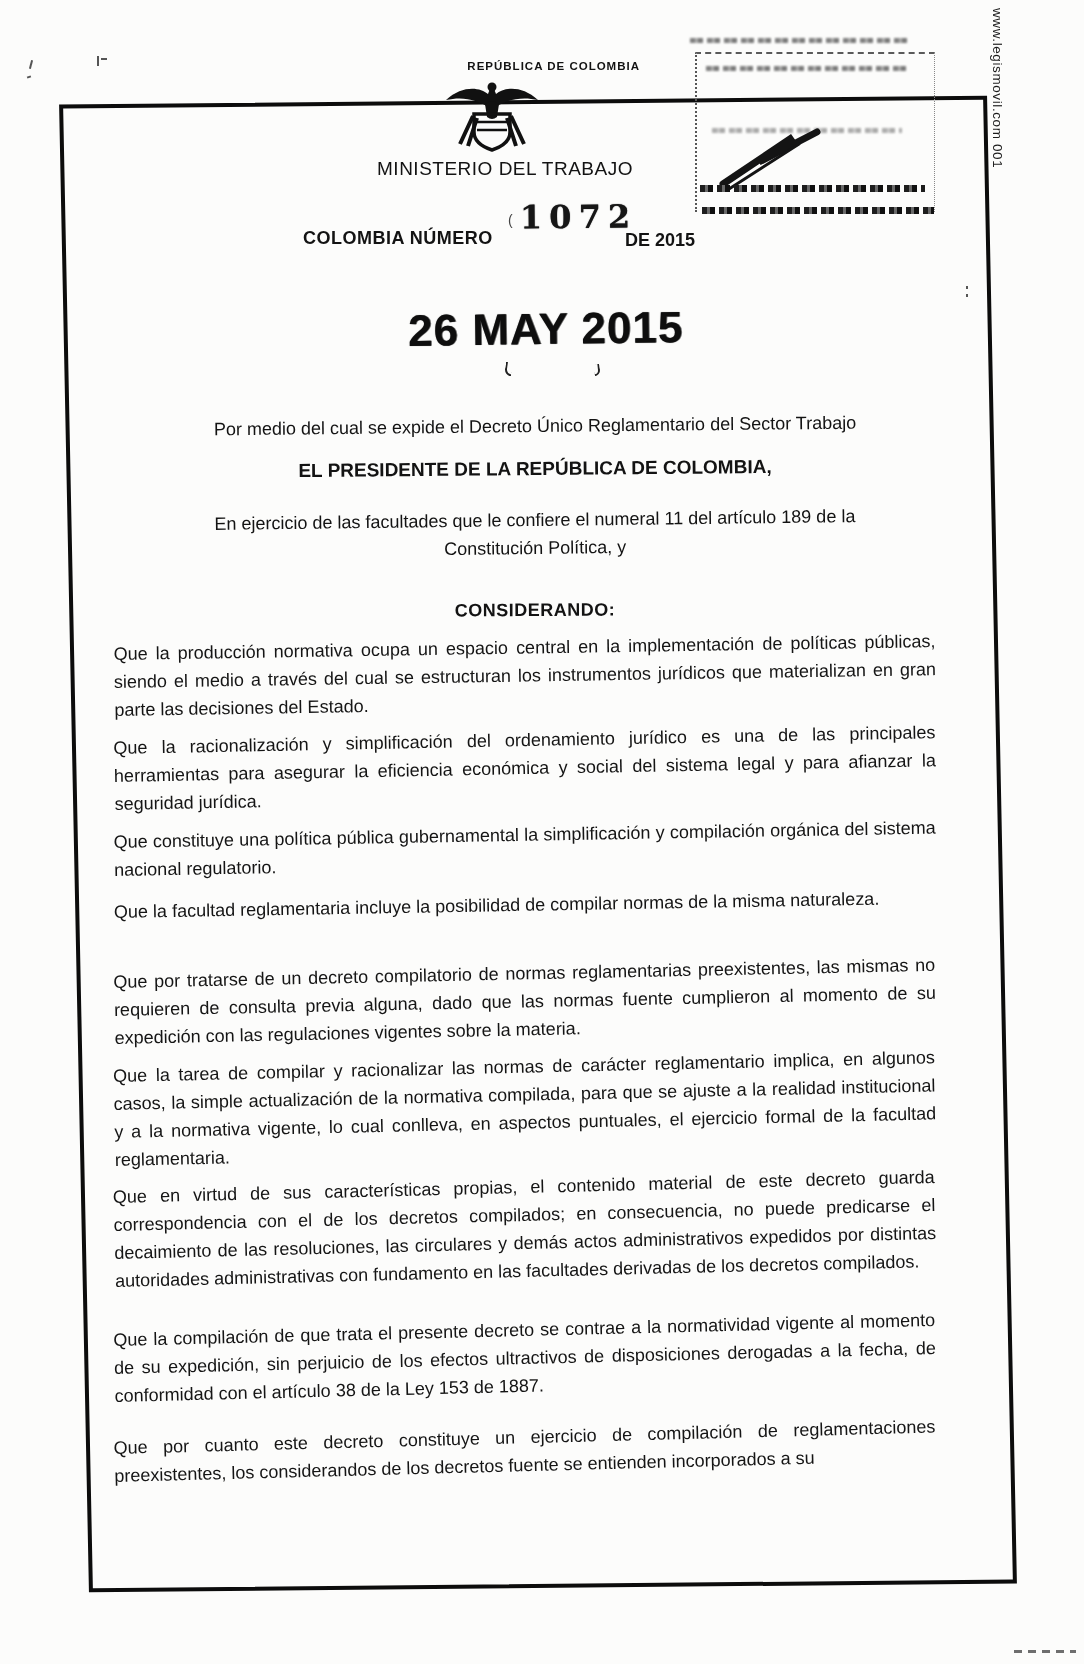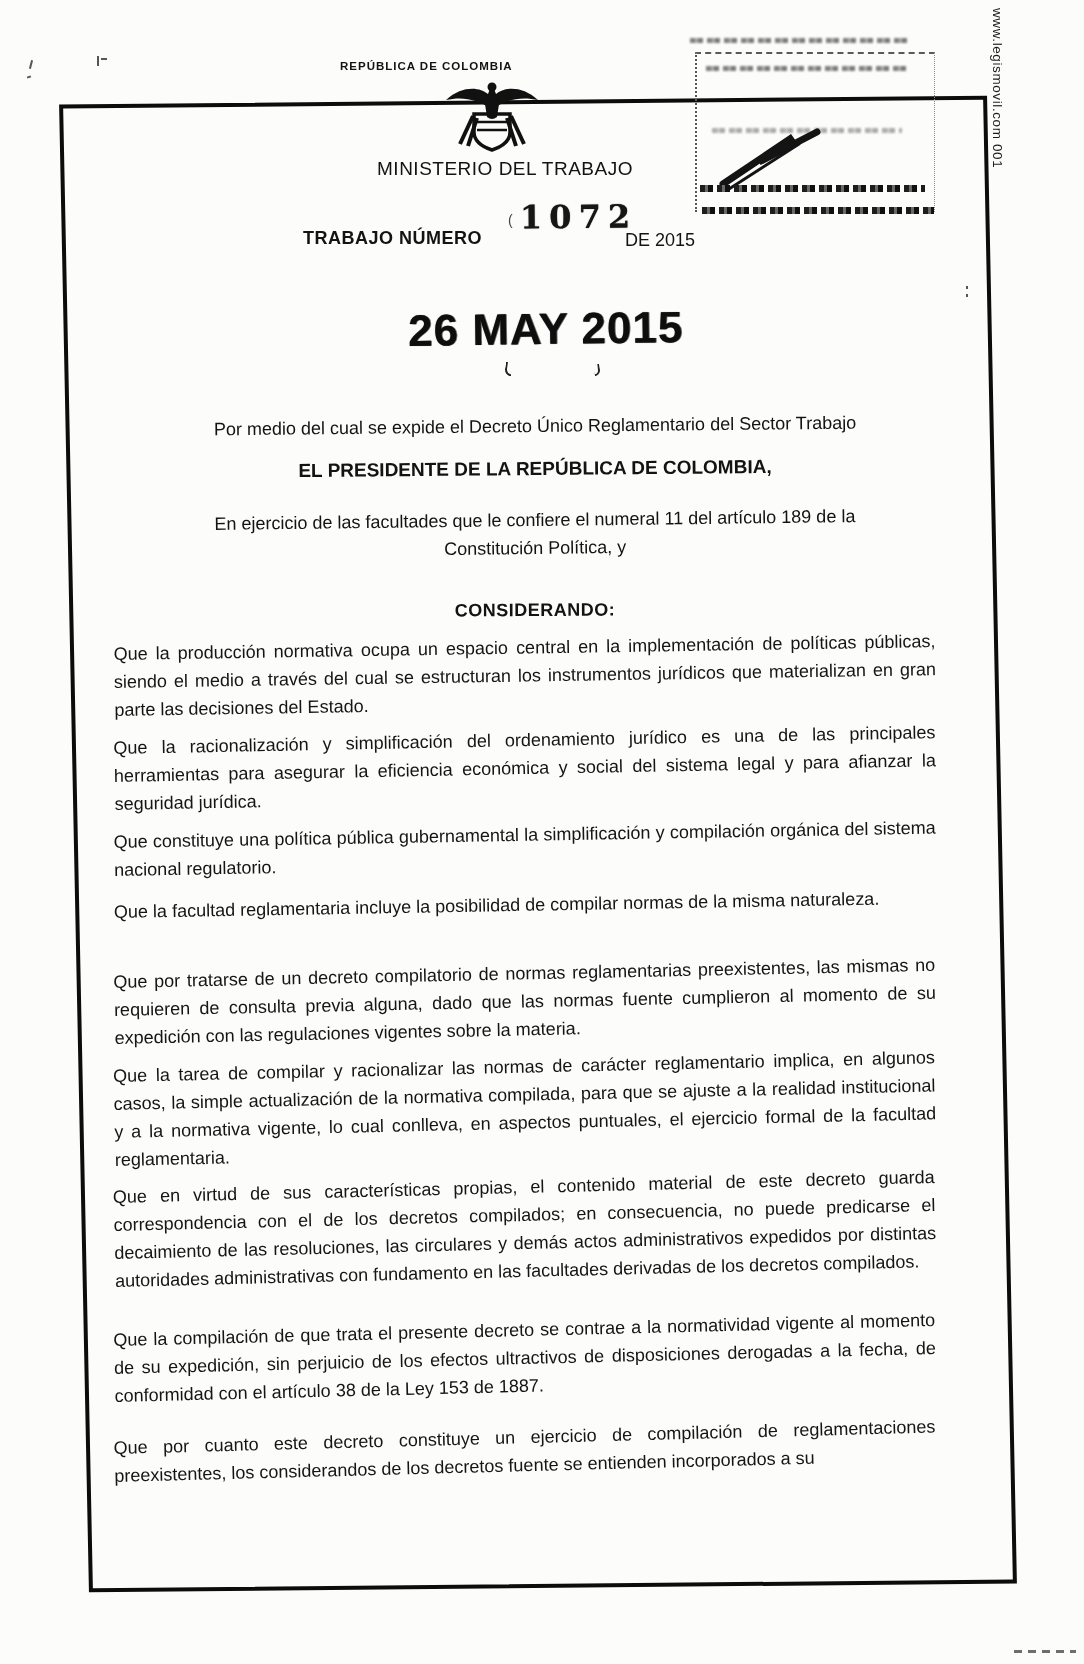--- a/index.html
+++ b/index.html
@@ -7,32 +7,32 @@
   .screen { position:relative; width:1084px; height:1664px; background:#fcfcfb; overflow:hidden; color:#131313; }
 
   
   .page-border { position:absolute; left:74px; top:100px; width:928px; height:1488px;
     border:4px solid #0c0c0c; transform:rotate(-0.55deg) skewX(0.6deg); }
 
   
   .watermark { position:absolute; left:990px; top:8px; writing-mode:vertical-rl;
     font-size:13.5px; letter-spacing:0.6px; color:#1c1c1c; }
 
-  .republic { position:absolute; left:340px; top:60px; width:300px; text-align:left;
+  .republic { position:absolute; left:340px; top:60px; width:300px; text-align:right;
     font-size:11.5px; font-weight:bold; letter-spacing:1px; }
   .coat { position:absolute; left:442px; top:78px; }
   .ministry { position:absolute; left:355px; top:158px; width:300px; text-align:center;
     font-size:19px; font-weight:normal; letter-spacing:0.5px; }
 
   .decree-label { position:absolute; left:303px; top:228px; font-size:18px; font-weight:bold; letter-spacing:0.5px; }
   .decree-number { position:absolute; left:520px; top:198px; font-size:32px; font-weight:bold;
     letter-spacing:7px; font-family:"DejaVu Serif", serif; color:#161616;
     text-shadow:0 0 1px #333; transform:rotate(-0.5deg); }
   .decree-paren { position:absolute; left:508px; top:212px; font-size:14px; color:#444; }
-  .decree-year { position:absolute; left:625px; top:230px; font-size:18px; font-weight:normal; }
+  .decree-year { position:absolute; left:625px; top:230px; font-size:18px; font-weight:bold; }
 
   .date-stamp { position:absolute; left:408px; top:304px; font-size:44px; font-weight:bold;
     letter-spacing:1px; color:#0e0e0e; transform:rotate(-0.8deg);
     text-shadow:1px 0 0 rgba(10,10,10,.55), 0 0 1px rgba(0,0,0,.5);
     font-stretch:condensed; }
   .date-hook1 { position:absolute; left:505px; top:362px; width:7px; height:14px;
     border-left:2px solid #222; border-bottom:2px solid #222; border-radius:0 0 0 8px; transform:rotate(8deg); }
   .date-hook2 { position:absolute; left:594px; top:364px; width:6px; height:12px;
     border-right:2px solid #222; border-bottom:2px solid #222; border-radius:0 0 8px 0; transform:rotate(-6deg); }
 
@@ -87,21 +87,21 @@
         <path d="M43,26 q7,-6 14,0 l-2,13 q-5,4 -10,0 Z"></path>
         <path d="M32,36 h36 v18 q0,12 -18,18 q-18,-6 -18,-18 Z" fill="none" stroke="#111" stroke-width="3.5"></path>
         <path d="M35,44 h30 M35,52 h30" stroke="#111" stroke-width="2.5"></path>
         <path d="M31,38 L18,66 M69,38 L82,66 M35,40 L26,68 M65,40 L74,68" stroke="#111" stroke-width="4"></path>
       </g>
     </svg>
   </div>
 
   <div class="ministry">MINISTERIO DEL TRABAJO</div>
 
-  <div class="decree-label">TRABAJO NÚMERO</div>
+  <div class="decree-label">COLOMBIA NÚMERO</div>
   <div class="decree-paren">(</div>
   <div class="decree-number">1072</div>
   <div class="decree-year">DE 2015</div>
 
   <div class="date-stamp">26 MAY 2015</div>
   <div class="date-hook1"></div>
   <div class="date-hook2"></div>
 
   <div class="subject">Por medio del cual se expide el Decreto Único Reglamentario del Sector Trabajo</div>
   <div class="authority">EL PRESIDENTE DE LA REPÚBLICA DE COLOMBIA,</div>

